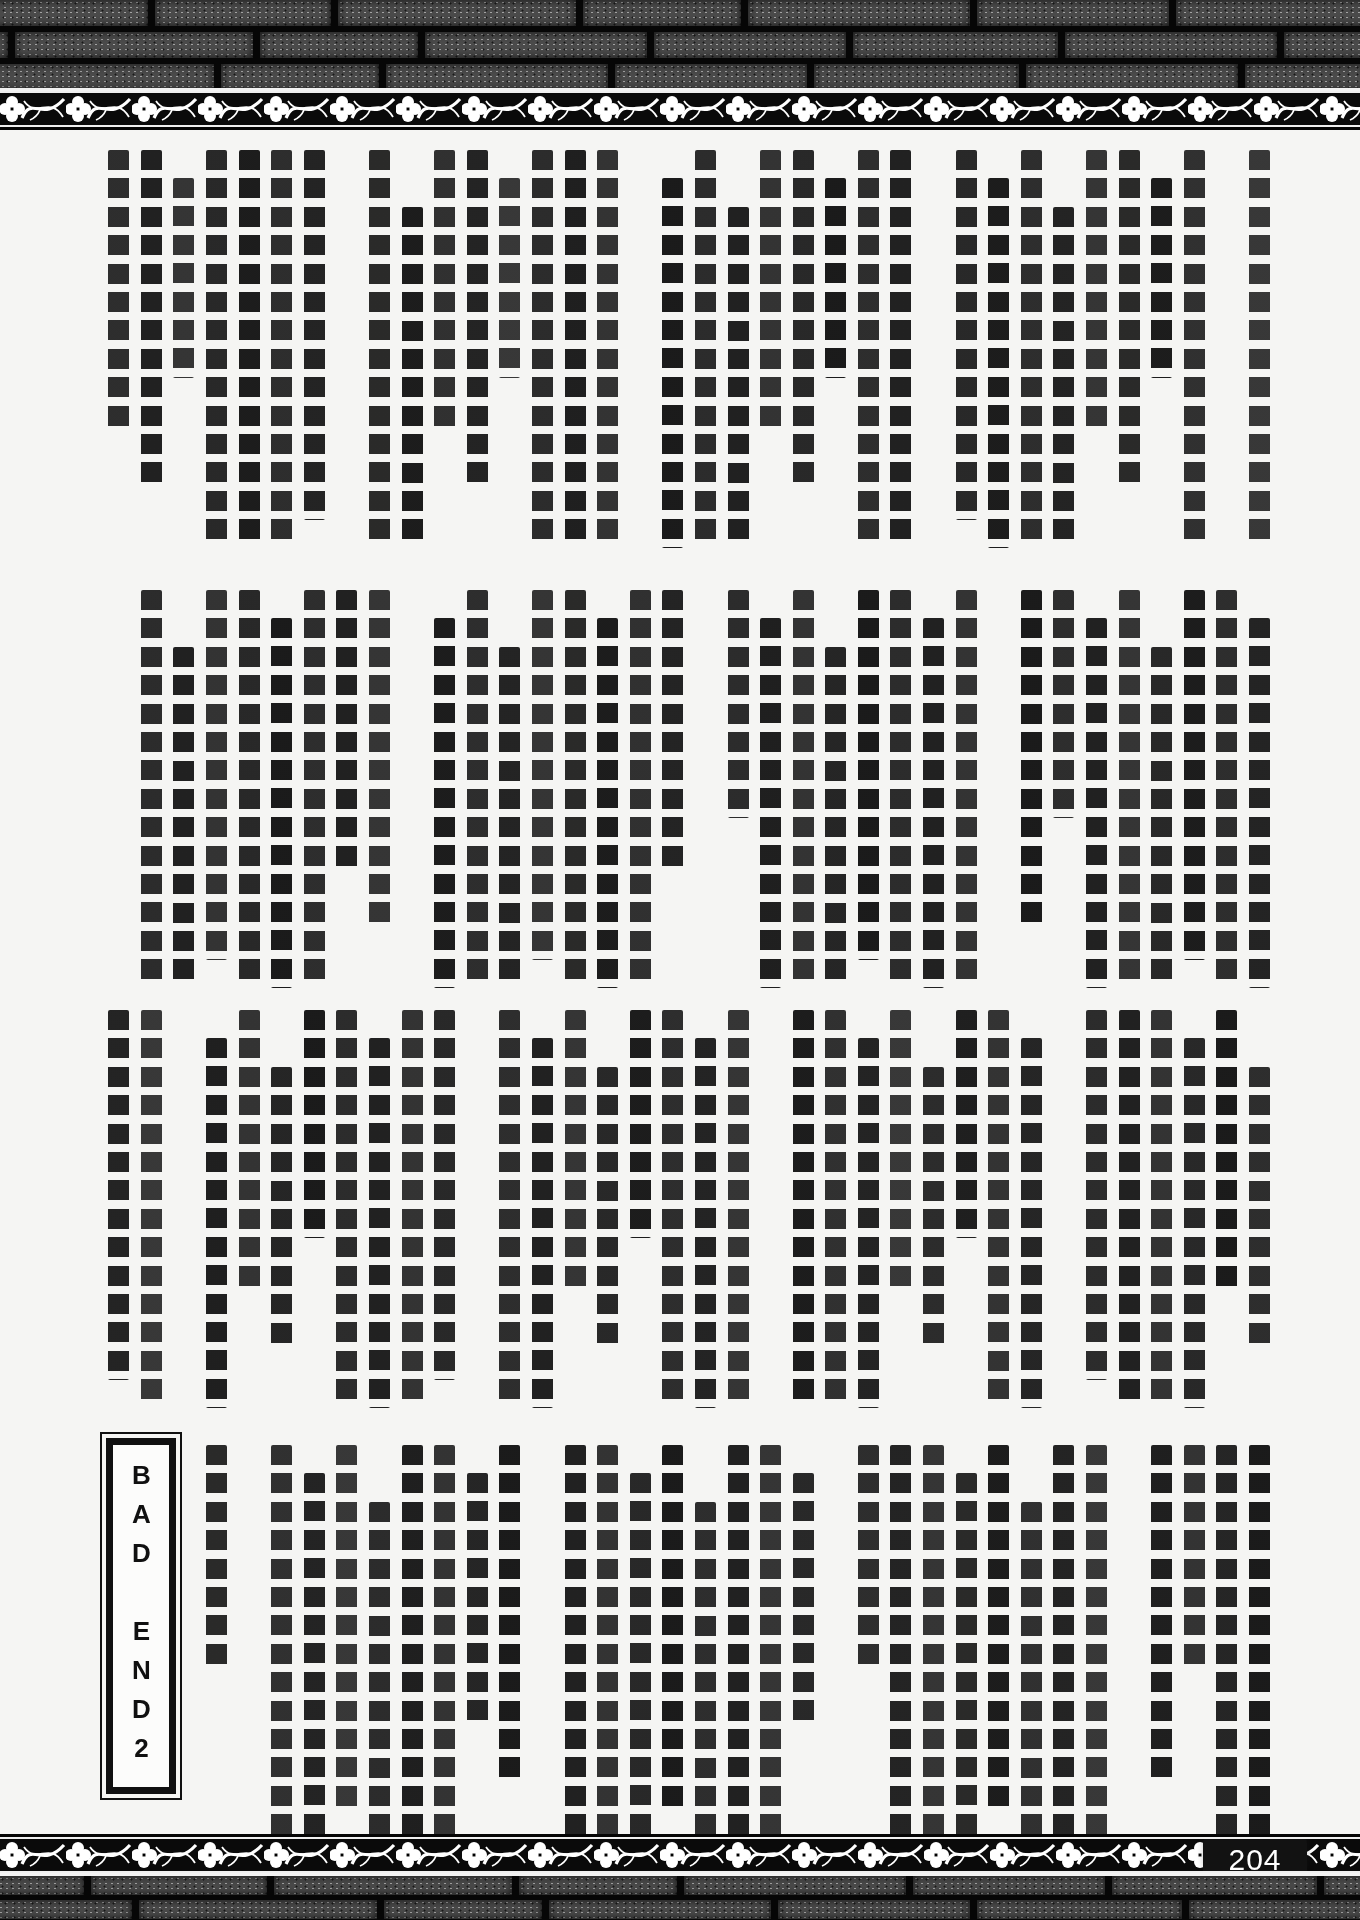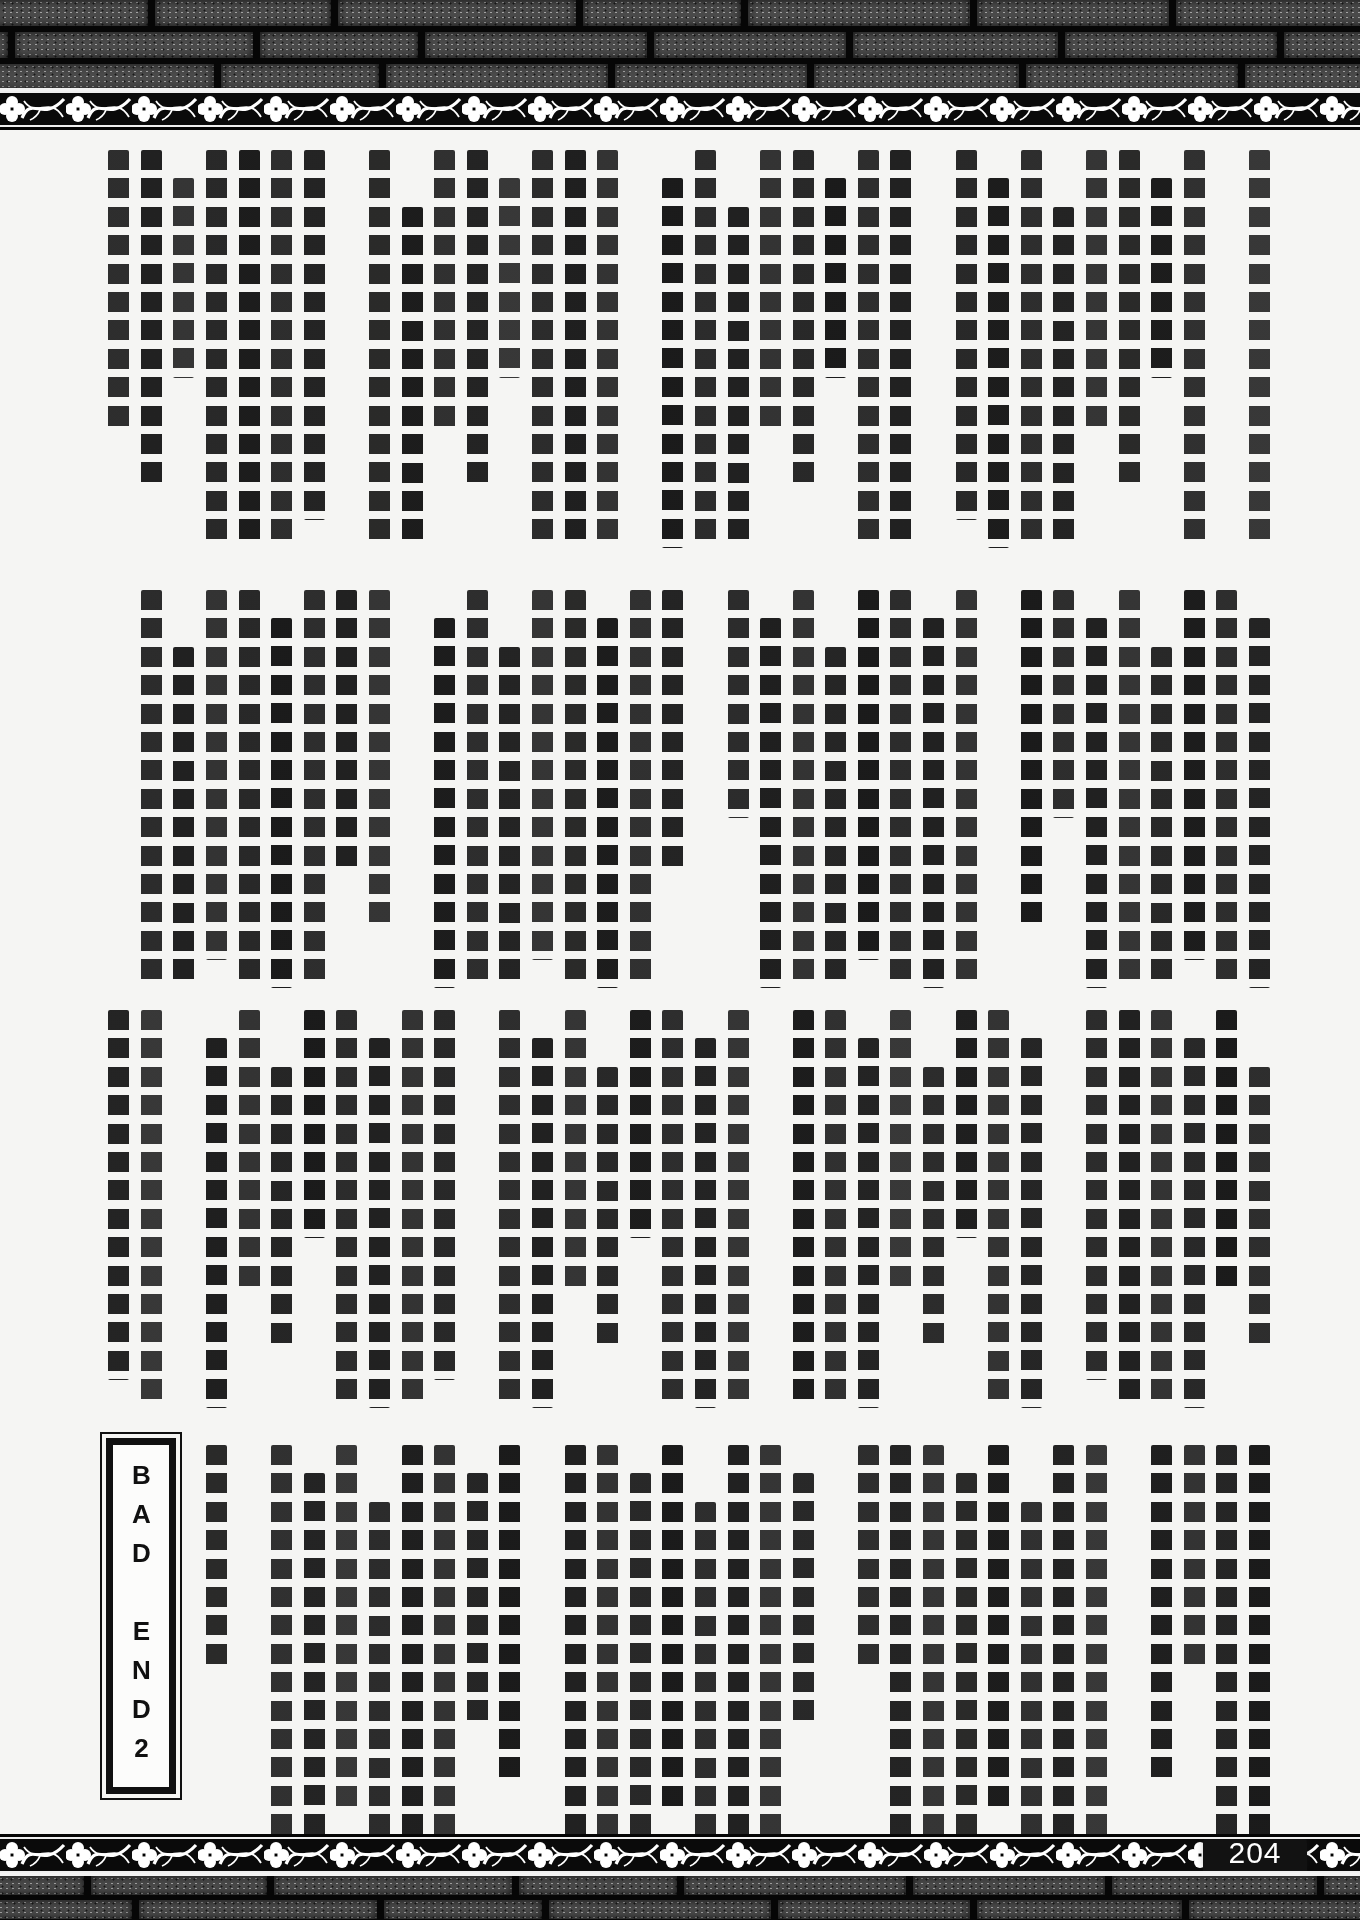--- a/index.html
+++ b/index.html
@@ -26,21 +26,21 @@
   .sep-black{height:3px;background:#050505;}
   .ornament{position:relative;height:32px;background:#0a0a0a;
     border-top:2px solid #efefef;border-bottom:2px solid #efefef;
     display:flex;overflow:hidden;align-items:center;}
   .orn-unit{flex:none;width:66px;height:32px;}
 
   
   .page-num-tab{position:absolute;top:-3px;left:1203px;width:104px;height:41px;
     background:#121212;border-radius:7px 7px 0 0;
     box-shadow:0 -7px 9px -3px rgba(40,40,40,.55);
-    display:flex;align-items:flex-start;justify-content:center;z-index:2;}
+    display:flex;align-items:flex-end;justify-content:center;z-index:2;}
   .page-num{color:#fff;font-size:30px;letter-spacing:1px;font-family:"Liberation Sans",sans-serif;}
 
   
   .content{position:absolute;top:130px;left:0;width:1360px;height:1704px;background:#f5f5f3;}
   .band{position:absolute;right:90px;display:flex;flex-direction:row-reverse;gap:11.6px;
     filter:blur(.3px);}
   .redacted-col{flex:none;width:21px;border-radius:2px;
     background:repeating-linear-gradient(180deg,#181818 0 20px,rgba(0,0,0,0) 20px 28.4px);}
   .redacted-col.blank{visibility:hidden;}
 

